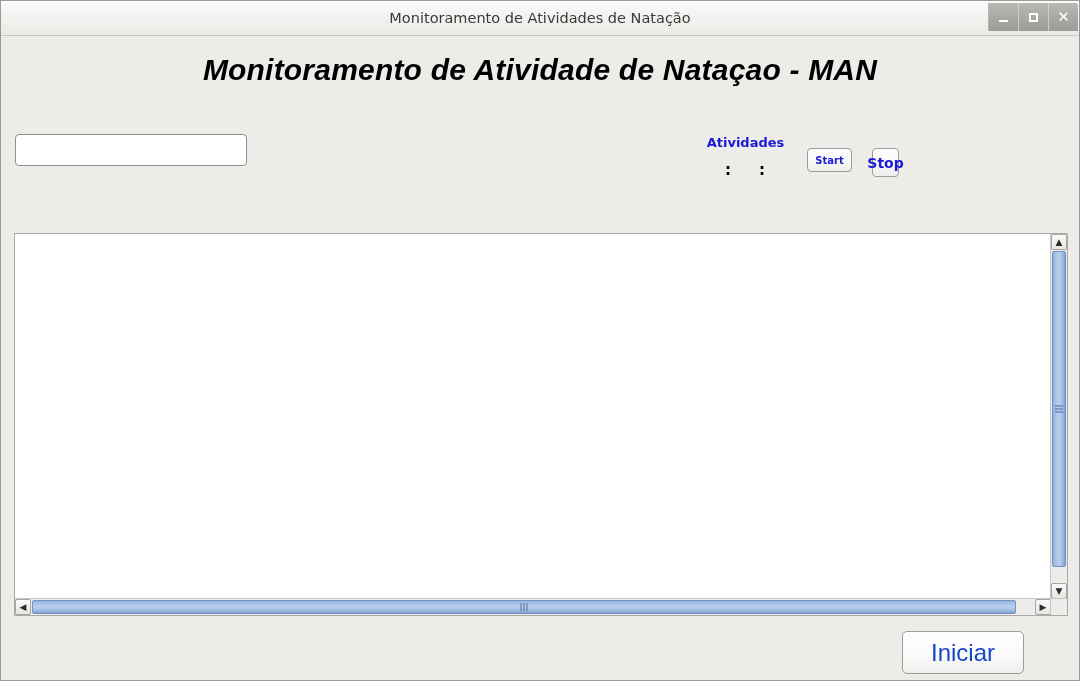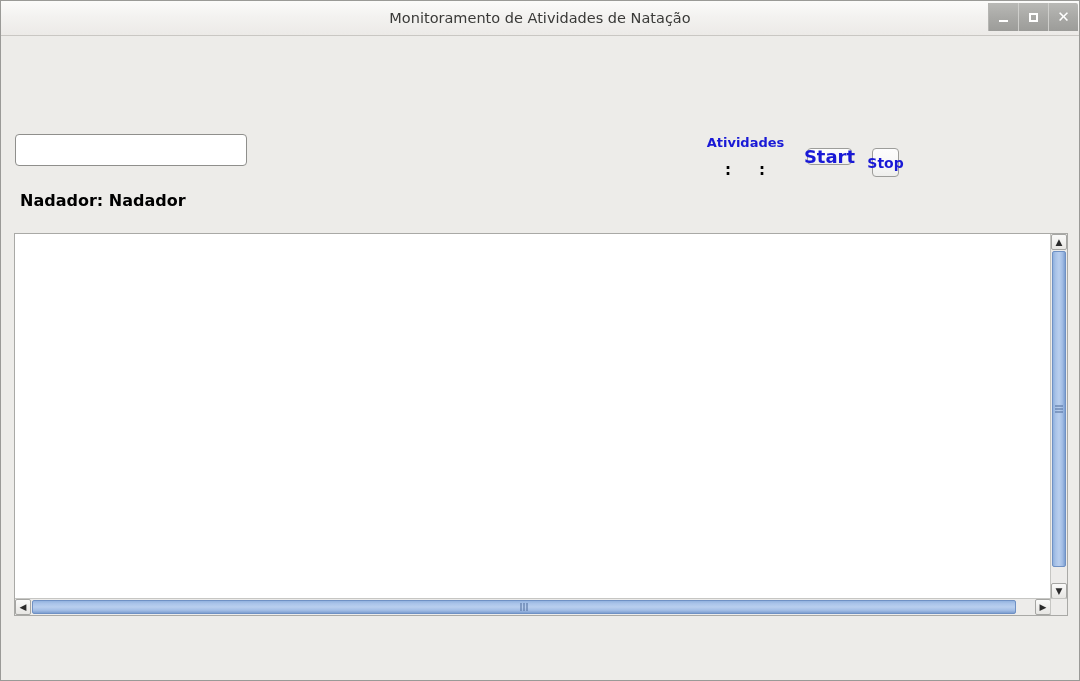--- a/index.html
+++ b/index.html
@@ -187,22 +187,22 @@
     font-weight: bold;
     display: flex;
     align-items: center;
     justify-content: center;
     cursor: default;
   }
   #btn-start {
     left: 806px;
     top: 147px;
     width: 45px;
-    height: 17px;
-    font-size: 18px;
+    height: 24px;
+    font-size: 10px;
   }
   #btn-stop {
     left: 871px;
     top: 147px;
     width: 27px;
     height: 29px;
     font-size: 14px;
   }
 
   
@@ -377,24 +377,24 @@
       </div>
       <div class="winbtn">
         <span class="glyph-max"></span>
       </div>
       <div class="winbtn last">
         <span class="glyph-close">✕</span>
       </div>
     </div>
   </div>
 
+  <div id="heading">Monitoramento de Atividade de Nataçao - MAN</div>
 
   <input id="name-input" type="text" placeholder="" style="">
 
-  <div id="nadador-label">Nadador: Nadador</div>
 
   <div id="crono-title">Atividades</div>
   <div id="crono-display">
     <span class="crono-field"></span>
     <span class="crono-sep">:</span>
     <span class="crono-field"></span>
     <span class="crono-sep">:</span>
     <span class="crono-field"></span>
   </div>
 
@@ -426,14 +426,15 @@
             <i></i>
             <i></i>
           </span>
       </div>
       <div class="sb-arrow" id="hscroll-right">▶</div>
     </div>
 
     <div id="sb-corner"></div>
   </div>
 
+  <div id="btn-iniciar">Iniciar</div>
 
 </div>
 
 </body></html>

